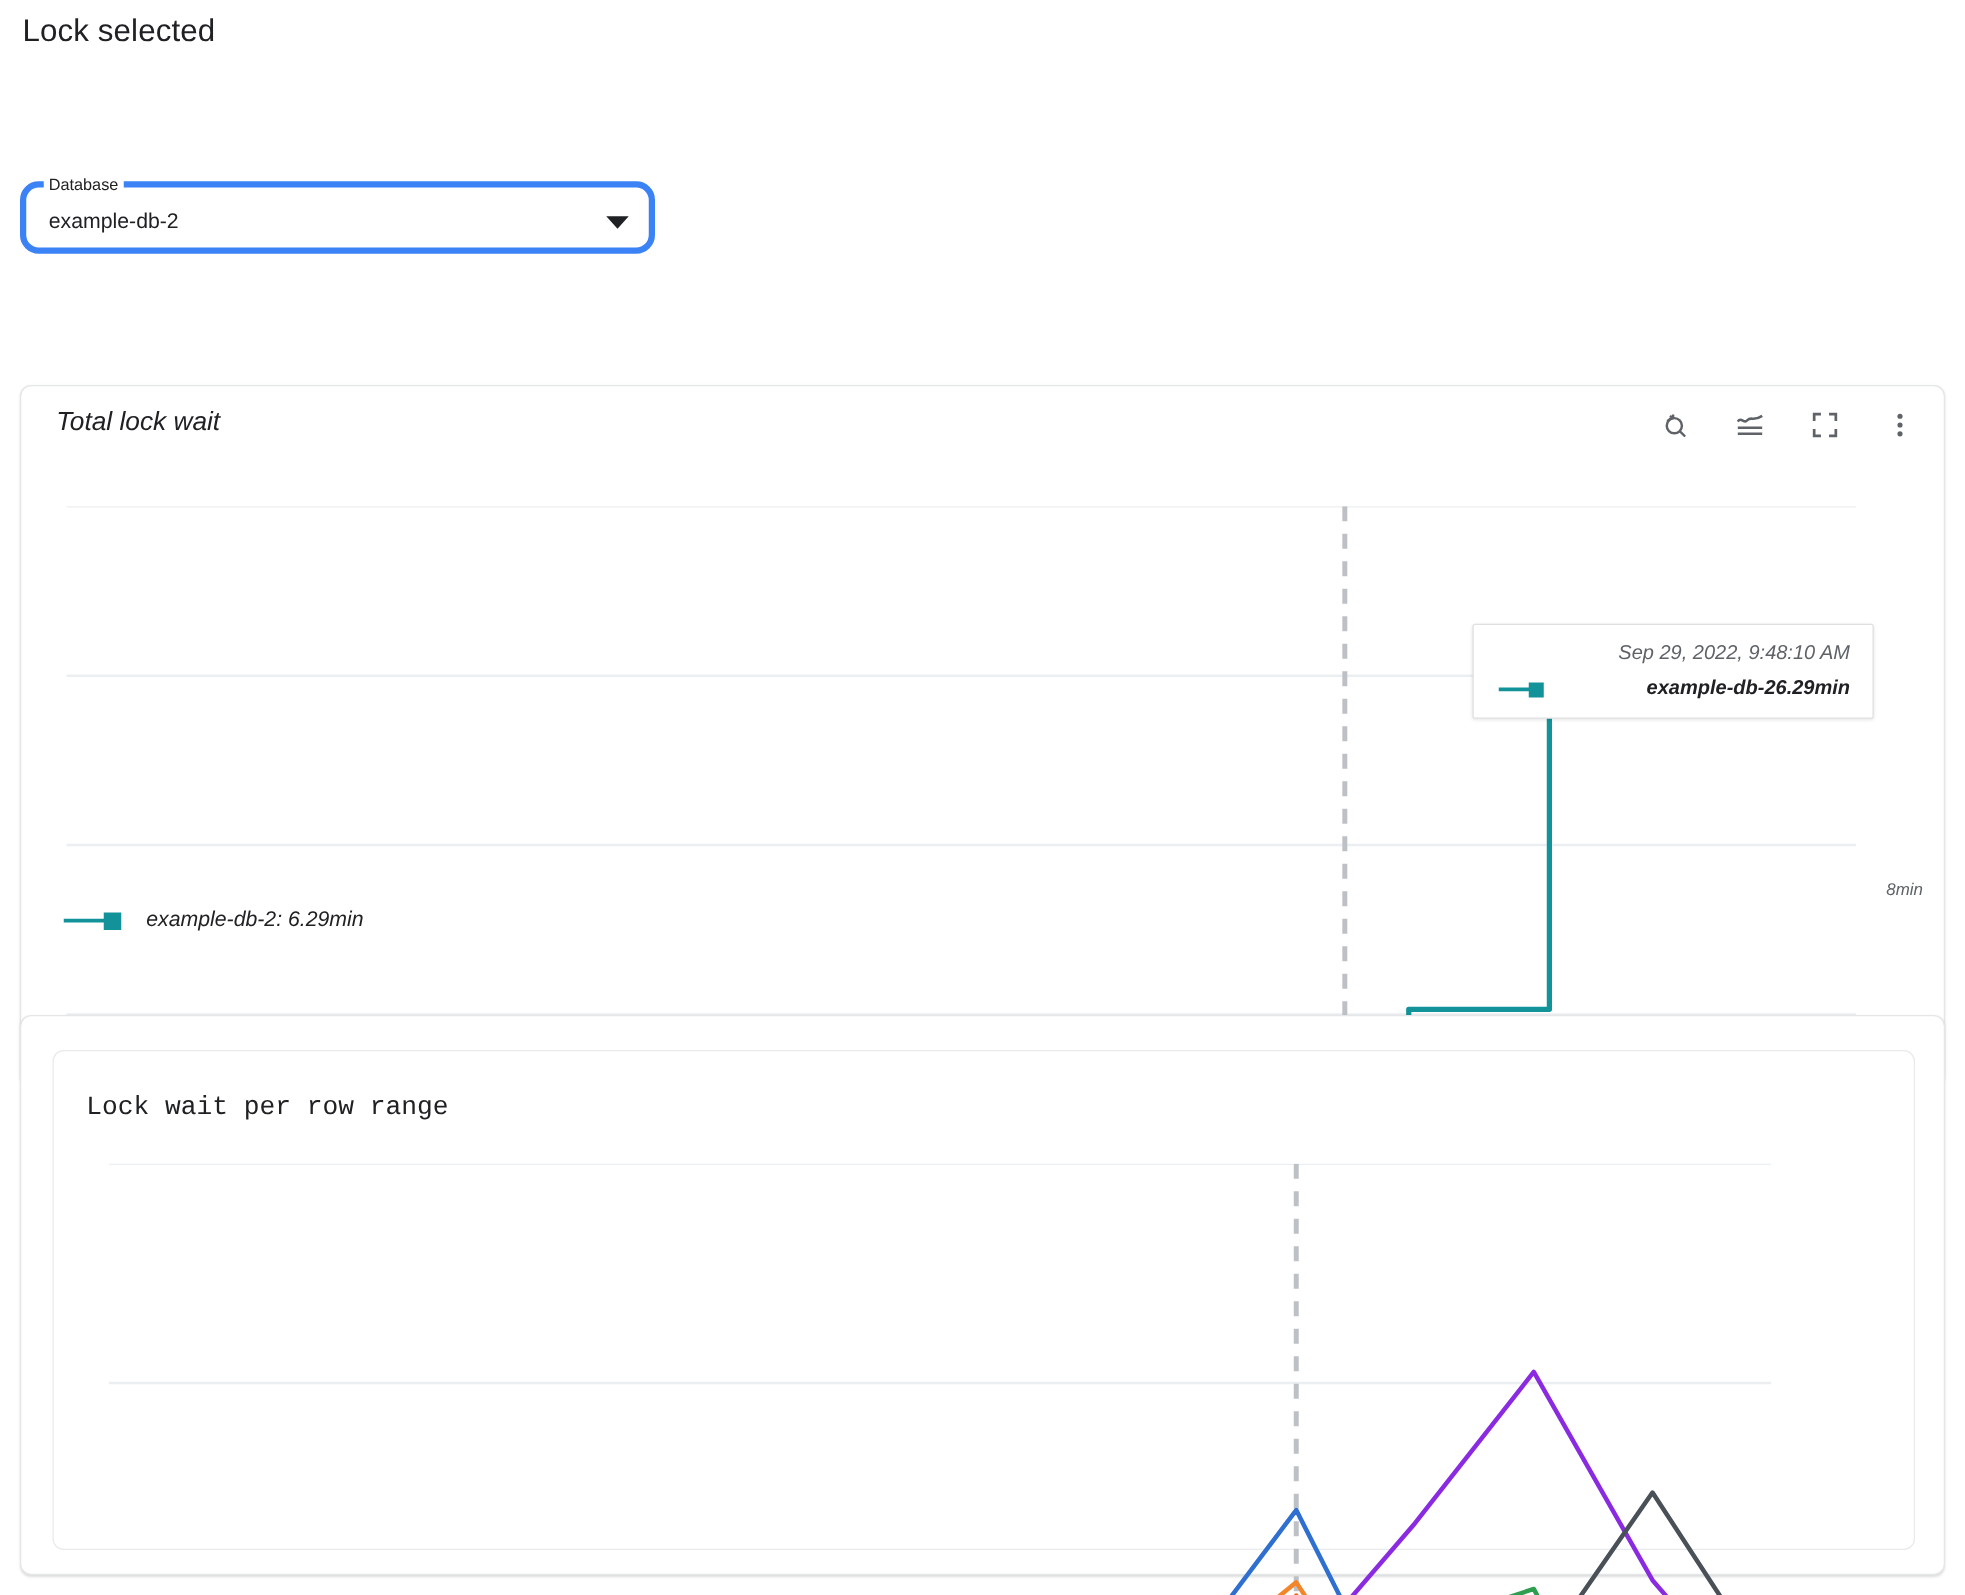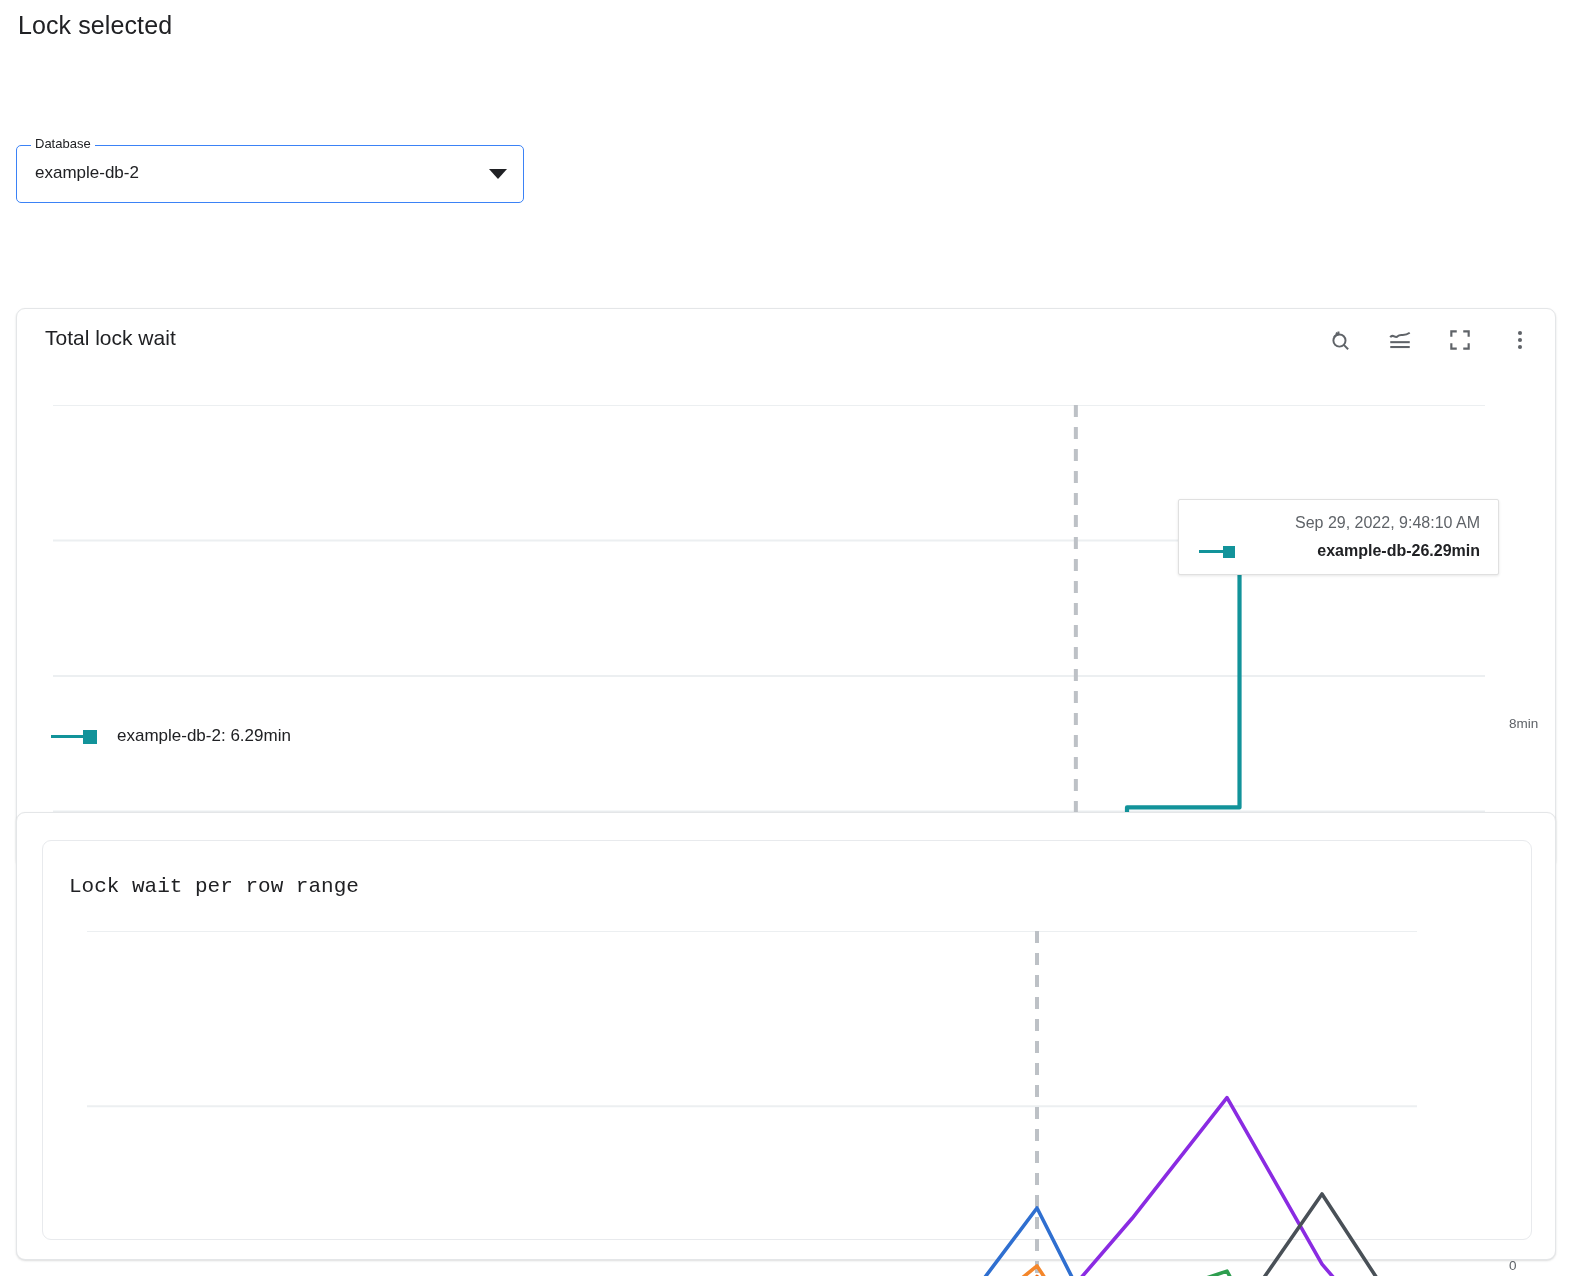--- a/index.html
+++ b/index.html
@@ -24,21 +24,21 @@
     font-size: 15px; color: #202124;
   }
   .subtitle a {
     color: #1a73e8; text-decoration: underline; margin-left: 4px;
   }
 
   
   .db-field {
     position: absolute; left: 16px; top: 145px;
     width: 508px; height: 58px;
-    border: 1px solid #3b82f6; border-radius: 5px;
+    border: 5px solid #3b82f6; border-radius: 15px;
     background: #fff;
   }
   .db-legend {
     position: absolute; left: 14px; top: -10px;
     background: #fff; padding: 0 4px;
     font-size: 13px; color: #202124;
   }
   .db-value {
     position: absolute; left: 18px; top: 17px;
     font-size: 17px; color: #202124;
@@ -74,21 +74,21 @@
     border-top: 9px solid #202124;
   }
 
   
   .card {
     position: absolute; left: 16px; width: 1540px;
     background: #fff; border: 1px solid #e4e6e8;
     border-radius: 9px;
     box-shadow: 0 1px 2px rgba(60,64,67,.18);
   }
-  #card-total { top: 308px; height: 560px; }
+  #card-total { top: 308px; height: 560px; font-style: italic; }
   #card-rows  { top: 812px; height: 448px; }
 
   .inner-card {
     position: absolute; left: 25px; top: 27px;
     width: 1490px; height: 412px;
     border: 1px solid #e8eaed; border-radius: 9px;
     background: #fff;
   }
   #card-rows .inner-card { height: 400px; }
 
@@ -100,21 +100,20 @@
     position: absolute; right: 22px; top: 18px;
     display: flex; align-items: center; gap: 34px;
   }
   .tool { width: 26px; height: 26px; cursor: pointer; color: #5f6368; }
 
   .plot { position: absolute; }
 
   .axis-label {
     position: absolute; font-size: 13.5px; color: #5f6368;
     white-space: nowrap;
-    margin-top: 12px;
   }
   .ylab { text-align: left; }
   .xlab { transform: translateX(-50%); }
 
   
   .tooltip {
     position: absolute; background: #fff;
     border: 1px solid #e0e0e0; border-radius: 2px;
     padding: 14px 18px 14px 20px;
     box-shadow: 0 1px 3px rgba(0,0,0,.10);

